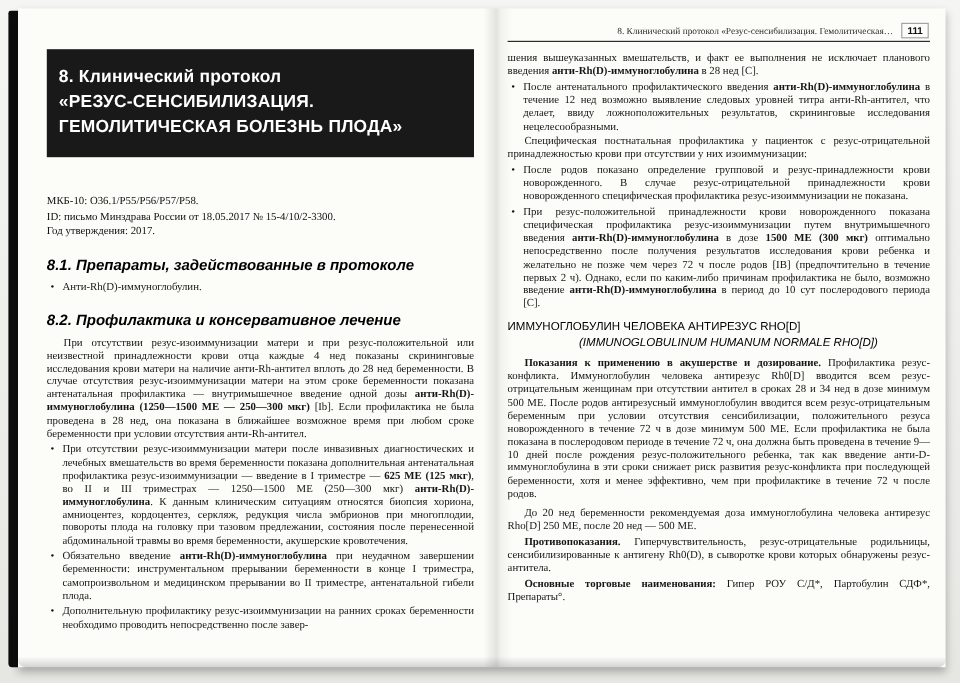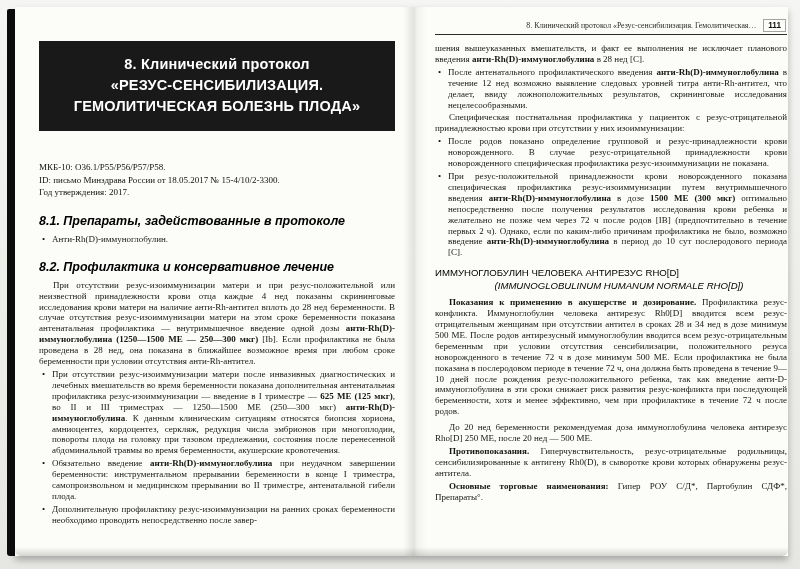--- a/index.html
+++ b/index.html
@@ -15,25 +15,25 @@
     position:absolute;left:15px;top:7px;width:773px;height:549px;
     background:#fcfcf8;box-shadow:0 4px 7px rgba(0,0,0,.28);
   }
   .gutter{position:absolute;left:388px;top:0;width:24px;height:100%;
     background:linear-gradient(90deg,rgba(0,0,0,0) 0%,rgba(0,0,0,.10) 45%,rgba(0,0,0,.04) 62%,rgba(0,0,0,0) 100%);}
   .bottom-shadow{position:absolute;left:0;bottom:0;width:100%;height:9px;
     background:linear-gradient(rgba(0,0,0,0),rgba(0,0,0,.16));border-radius:0 0 6px 6px;}
 
   .page{position:absolute;color:#161616;}
   .page-left{left:24px;top:26px;width:356px;height:516px;}
-  .page-right{left:420px;top:12px;width:352px;height:536px;}
+  .page-right{left:408px;top:12px;width:352px;height:536px;}
 
   
   .title-block{
-    margin-top:8px;background:#191919;color:#fff;text-align:center;
+    margin-top:8px;background:#191919;color:#fff;
     padding:13px 10px 14px;
     font-family:"Liberation Sans", sans-serif;font-weight:bold;
     font-size:14.5px;line-height:1.45;letter-spacing:.2px;
   }
   .meta{margin-top:30px;font-size:9px;line-height:1.4;color:#101010;}
   h2.section{
     font-family:"Liberation Sans", sans-serif;font-weight:bold;
     font-size:12.5px;color:#000;margin:15px 0 6px 0;font-style:italic;
   }
   .p{font-size:9px;line-height:10.9px;text-align:justify;margin:0 0 2px 0;}

